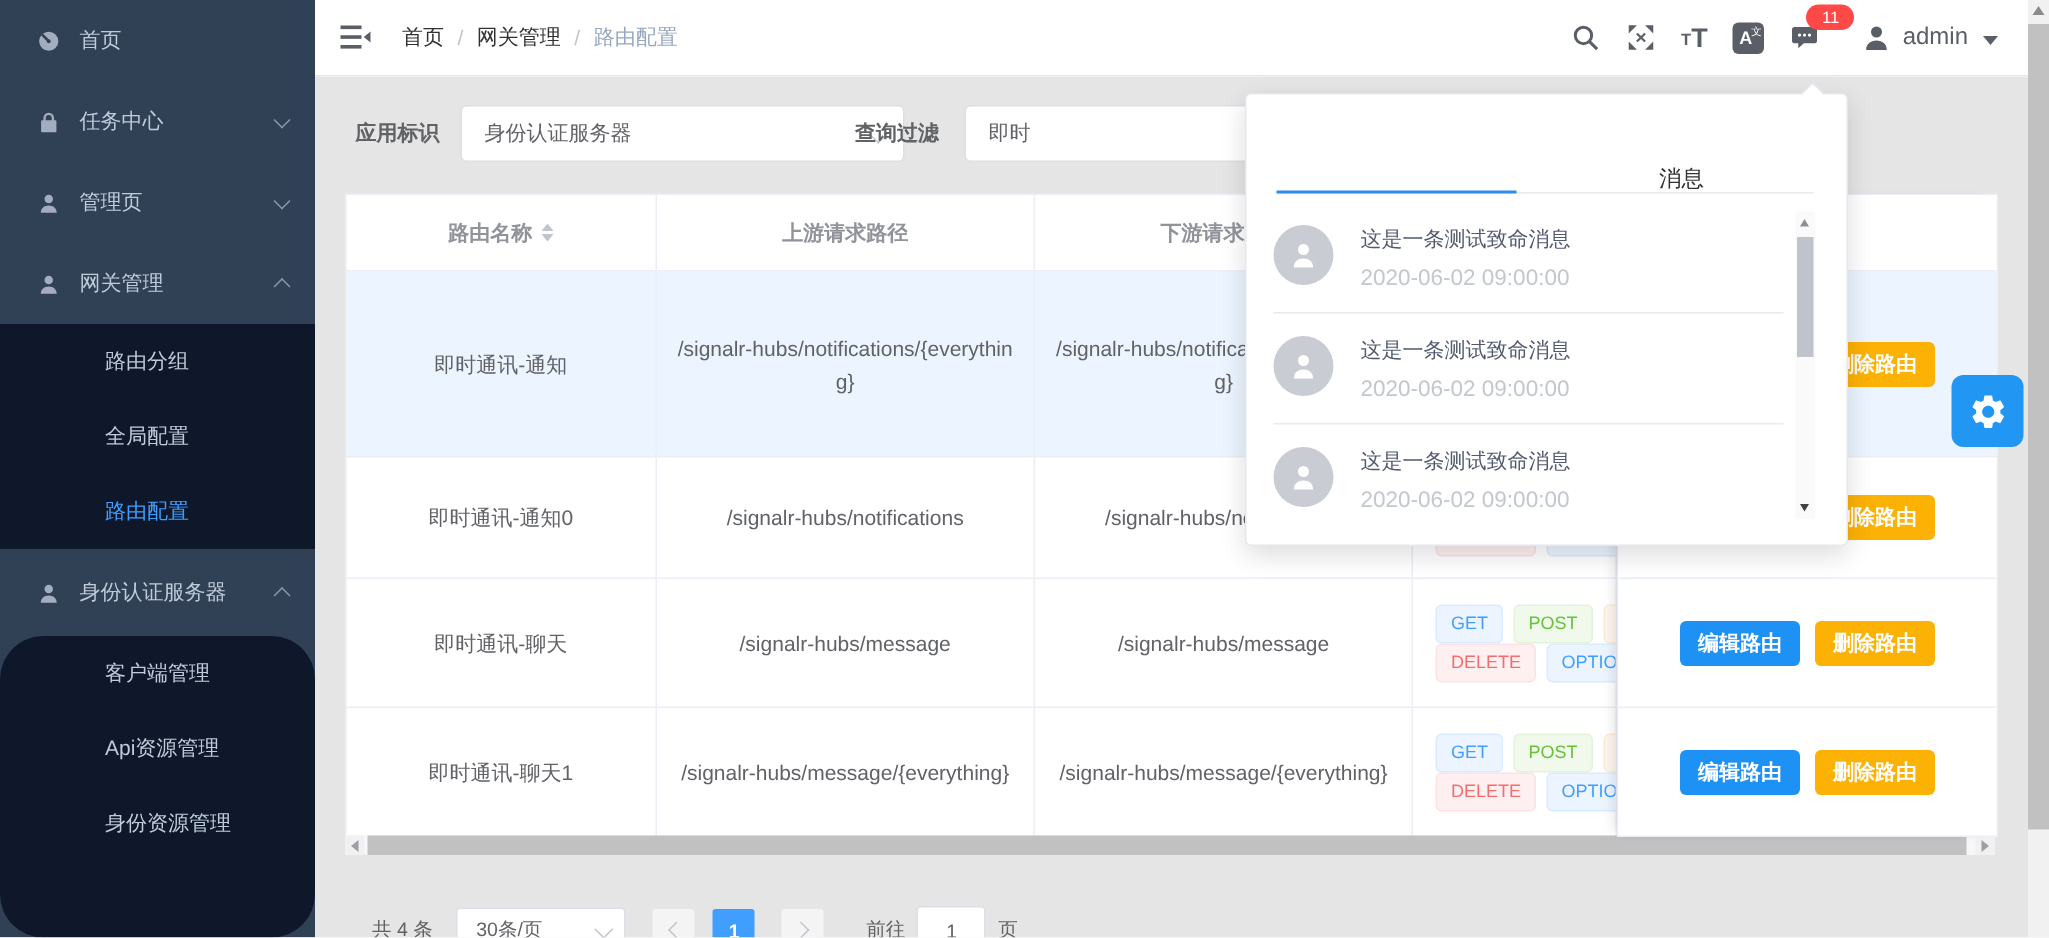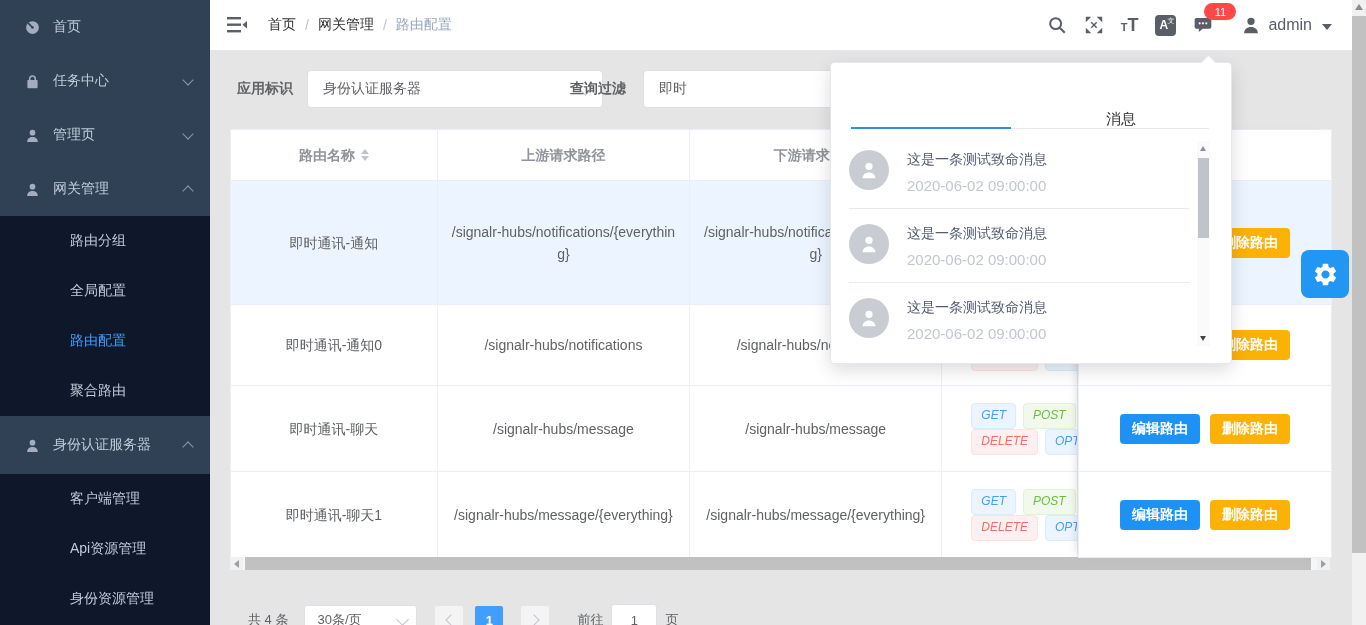--- a/index.html
+++ b/index.html
@@ -8,21 +8,21 @@
 
   
   .sidebar{position:absolute;left:0;top:0;width:210px;height:625px;background:#304156;display:flex;flex-direction:column;z-index:5;}
   .s-item{height:54px;display:flex;align-items:center;padding:0 18px 0 24px;color:#bfcbd9;font-size:14px;cursor:pointer;}
   .s-item.tall{height:58px;}
   .s-ico{width:17px;height:17px;margin-right:12px;flex:none;}
   .s-label{flex:1;white-space:nowrap;}
   .s-chev{width:7px;height:7px;border-right:1.5px solid #8d97a8;border-bottom:1.5px solid #8d97a8;transform:rotate(45deg);margin-top:-3px;}
   .s-chev.up{transform:rotate(-135deg);margin-top:4px;}
   .s-sub{background:#0f172a;display:flex;flex-direction:column;}
-  .s-sub.fill{flex:1;}
+  .s-sub.fill{flex:1;border-radius:29px;}
   .s-subitem{height:50px;display:flex;align-items:center;padding-left:70px;color:#bfcbd9;font-size:14px;cursor:pointer;}
   .s-subitem.active{color:#409eff;}
 
   
   .navbar{position:absolute;left:210px;top:0;width:1142px;height:50px;background:#fff;border-bottom:1px solid #e4e7ed;z-index:6;}
   .hamburger{position:absolute;left:16px;top:14px;width:22px;height:22px;cursor:pointer;}
   .crumbs{position:absolute;left:58px;top:0;height:50px;display:flex;align-items:center;font-size:14px;}
   .crumb{color:#303133;font-weight:500;cursor:pointer;}
   .crumb-sep{color:#c0c4cc;margin:0 9px;}
   .crumb.last{color:#97a8be;font-weight:400;cursor:default;}
@@ -55,21 +55,21 @@
   .trow{display:flex;border-bottom:1px solid #ebeef5;background:#fff;}
   .trow.sel{background:#ecf5ff;}
   .tcell{display:flex;align-items:center;justify-content:center;text-align:center;padding:0 12px;border-right:1px solid #ebeef5;color:#606266;word-break:break-all;line-height:22px;}
   .tcell:last-child{border-right:none;}
   .cw1{width:200px;text-align:center;} .cw2{width:250px;} .cw3{width:250px;} .cw4{width:148px;position:relative;padding:0;overflow:hidden;} .cw5{width:252px;}
   .hrow{height:50px;} .r1{height:123px;} .r2{height:80px;} .r3{height:85px;} .r4{height:85px;}
   .th{color:#909399;font-weight:700;}
   .sortcaret{display:inline-flex;flex-direction:column;margin-left:6px;gap:2px;cursor:pointer;}
   .sortcaret i{width:0;height:0;border-left:4px solid transparent;border-right:4px solid transparent;}
   .sortcaret .su{border-bottom:5px solid #c0c4cc;} .sortcaret .sd{border-top:5px solid #c0c4cc;}
-  .mwrap{position:absolute;left:29px;top:50%;transform:translateY(-50%);width:162px;display:flex;flex-wrap:wrap;gap:0 7px;font-style:italic;}
+  .mwrap{position:absolute;left:15px;top:50%;transform:translateY(-50%);width:162px;display:flex;flex-wrap:wrap;gap:0 7px;}
   .tag{height:24px;line-height:22px;padding:0 9px;font-size:12px;border-radius:4px;border:1px solid;white-space:nowrap;}
   .tg-get,.tg-opt{background:#ecf5ff;border-color:#d9ecff;color:#409eff;}
   .tg-post{background:#f0f9eb;border-color:#e1f3d8;color:#67c23a;}
   .tg-put{background:#fdf6ec;border-color:#faecd8;color:#e6a23c;}
   .tg-del{background:#fef0f0;border-color:#fde2e2;color:#f56c6c;}
   .fixcol{position:absolute;right:0;top:0;width:252px;z-index:3;box-shadow:-6px 0 8px -4px rgba(0,0,0,.12);border-left:1px solid #ebeef5;}
   .fcell{display:flex;align-items:center;justify-content:center;gap:10px;background:#fff;border-bottom:1px solid #ebeef5;}
   .fcell.sel{background:#ecf5ff;}
   .btn{height:30px;padding:0 12px;border:none;border-radius:4px;color:#fff;font-size:14px;font-weight:700;cursor:pointer;font-family:inherit;white-space:nowrap;}
   .btn-edit{background:#1e92f4;} .btn-del{background:#fcb105;}
@@ -153,21 +153,20 @@
       <svg class="s-ico" viewBox="0 0 24 24">
           <path fill="#a3adbf" d="M12 12a4 4 0 1 0 0-8 4 4 0 0 0 0 8zm-7.5 9c0-4.2 3.3-6.8 7.5-6.8s7.5 2.6 7.5 6.8h-15z"></path>
         </svg>
       <span class="s-label">网关管理</span>
       <i class="s-chev up"></i>
     </div>
     <div class="s-sub">
       <div class="s-subitem">路由分组</div>
       <div class="s-subitem">全局配置</div>
       <div class="s-subitem active">路由配置</div>
-      <div class="s-subitem">聚合路由</div>
     </div>
     <div class="s-item tall">
       <svg class="s-ico" viewBox="0 0 24 24">
           <path fill="#a3adbf" d="M12 12a4 4 0 1 0 0-8 4 4 0 0 0 0 8zm-7.5 9c0-4.2 3.3-6.8 7.5-6.8s7.5 2.6 7.5 6.8h-15z"></path>
         </svg>
       <span class="s-label">身份认证服务器</span>
       <i class="s-chev up"></i>
     </div>
     <div class="s-sub fill">
       <div class="s-subitem">客户端管理</div>

